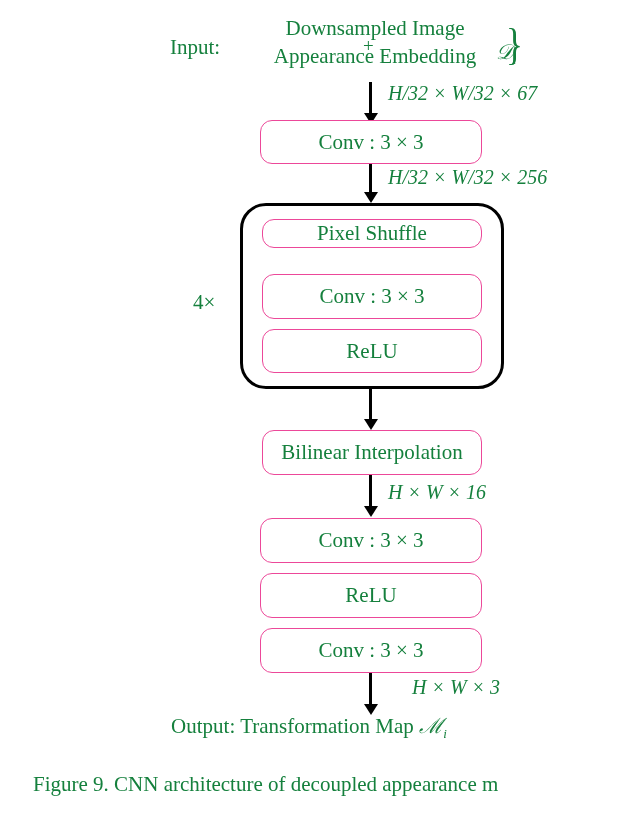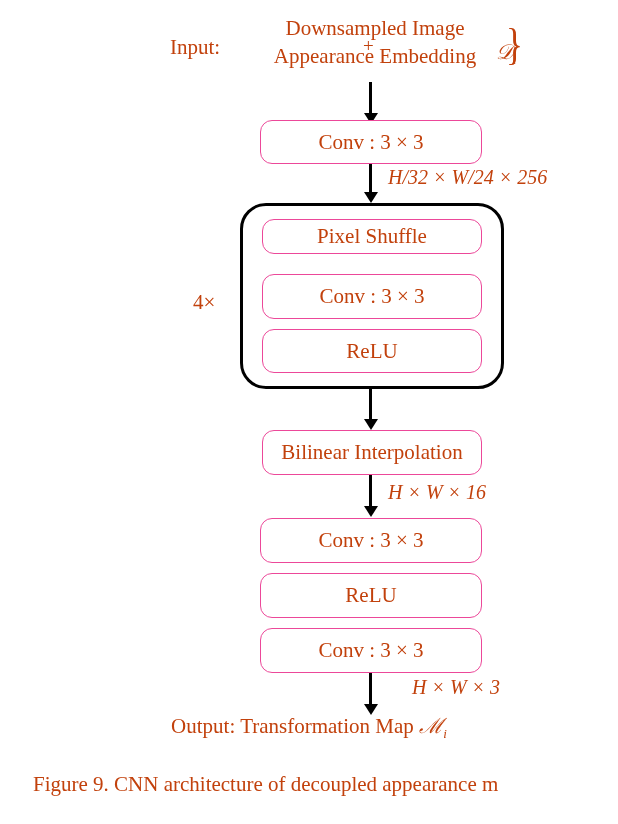--- a/index.html
+++ b/index.html
@@ -7,21 +7,21 @@
     padding: 0;
     background: #ffffff;
   }
   #page {
     position: relative;
     width: 618px;
     height: 824px;
     background: #ffffff;
     overflow: hidden;
     font-family: "Liberation Serif", "DejaVu Serif", serif;
-    color: #c2410c;
+    color: #15803d;
   }
 
   
   .input-label {
     position: absolute;
     left: 170px;
     top: 35px;
     font-size: 21px;
     white-space: nowrap;
   }
@@ -155,33 +155,34 @@
   <div class="input-stack">
     <div class="input-line">Downsampled Image</div>
     <div class="input-line">Appearance Embedding</div>
   </div>
   <div class="plus-sign">+</div>
 
   <div class="brace">}</div>
   <div class="d-symbol"><span class="script">𝒟</span><span class="sub">i</span></div>
 
   <div class="arrow" style="top:82px; height:33px;"></div>
+  <div class="dim" style="left:388px; top:82px;">H/32 × W/32 × 67</div>
 
   <div class="box" style="left:260px; top:120px; width:222px; height:44px;">
     <span>Conv : 3 × 3</span>
   </div>
 
   <div class="arrow" style="top:164px; height:30px;"></div>
-  <div class="dim" style="left:388px; top:166px;">H/32 × W/24 × 256</div>
+  <div class="dim" style="left:388px; top:166px;">H/32 × W/32 × 256</div>
 
   <div class="rep-label" style="left:193px; top:290px;">4×</div>
 
   <div class="group-box" style="left:240px; top:203px; width:264px; height:186px;"></div>
 
-  <div class="box" style="left:262px; top:219px; width:220px; height:35px;">
+  <div class="box" style="left:262px; top:219px; width:220px; height:29px;">
     <span>Pixel Shuffle</span>
   </div>
   <div class="box" style="left:262px; top:274px; width:220px; height:45px;">
     <span>Conv : 3 × 3</span>
   </div>
   <div class="box" style="left:262px; top:329px; width:220px; height:44px;">
     <span>ReLU</span>
   </div>
 
   <div class="arrow" style="top:389px; height:32px;"></div>

